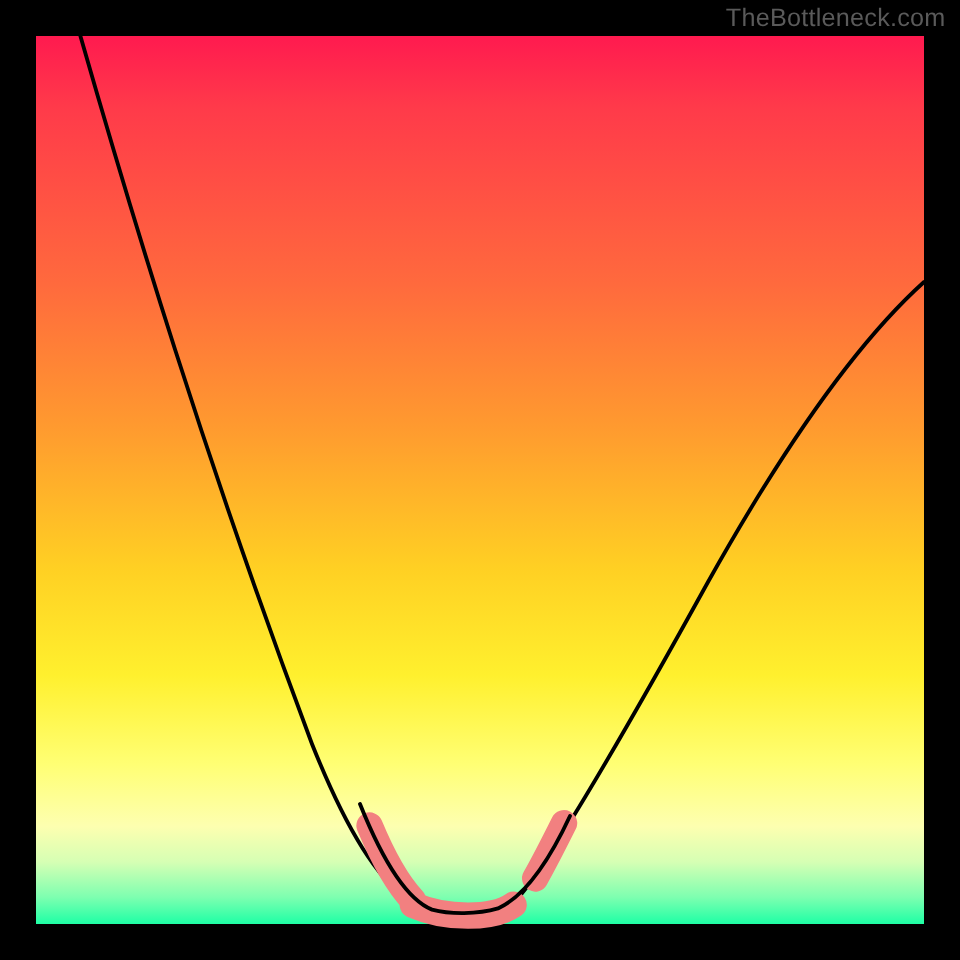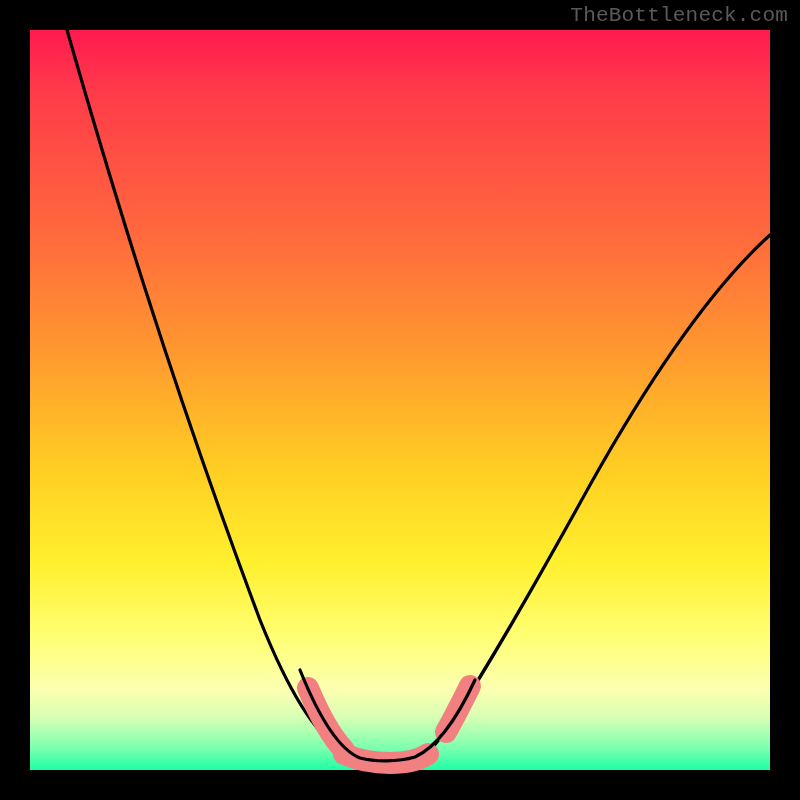--- a/index.html
+++ b/index.html
@@ -9,21 +9,20 @@
     height: 800px;
     background: #000;
     overflow: hidden;
     font-family: Arial, Helvetica, sans-serif;
   }
   .frame {
     position: absolute;
     left: 0; top: 0;
     width: 800px; height: 800px;
     background: #000;
-    font-family: Liberation Mono, monospace;
   }
   .plot-area {
     position: absolute;
     left: 30px;
     top: 30px;
     width: 740px;
     height: 740px;
     
     background: linear-gradient(to bottom,
       #ff1a4f 0%,

